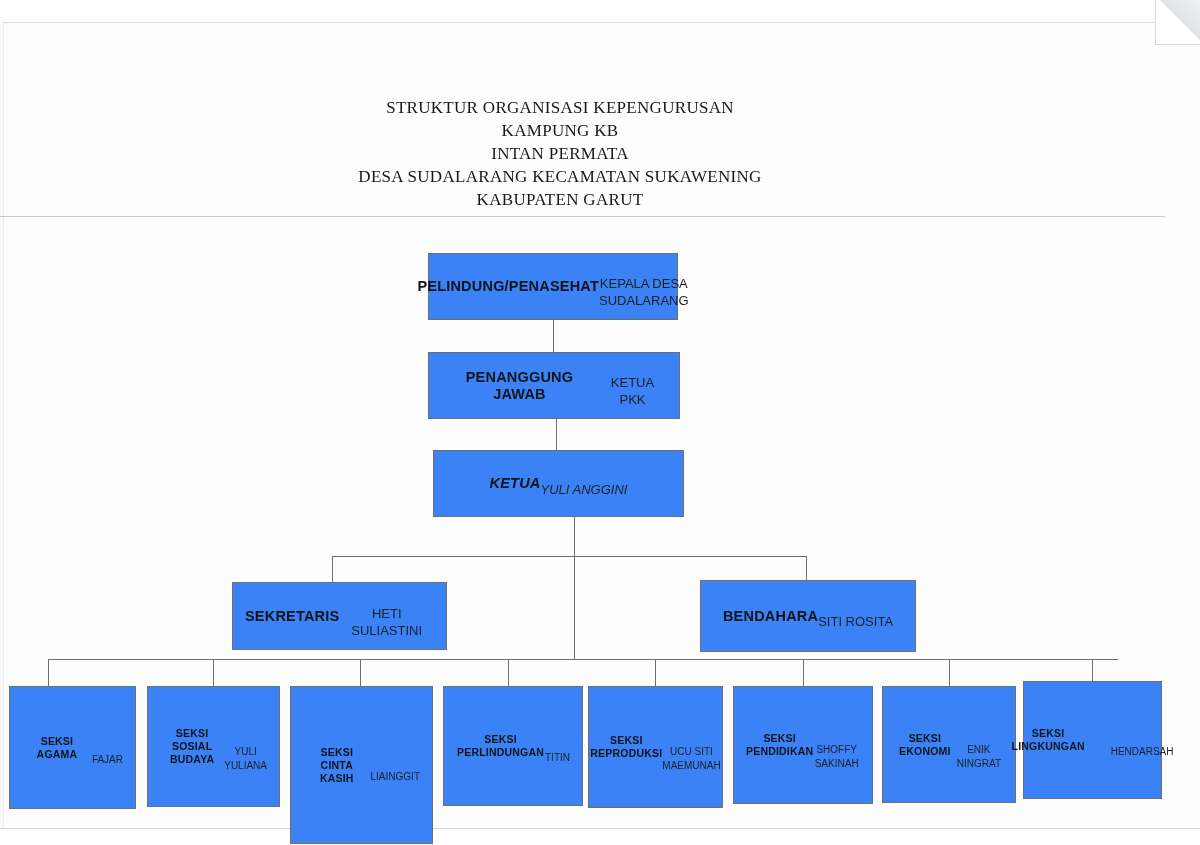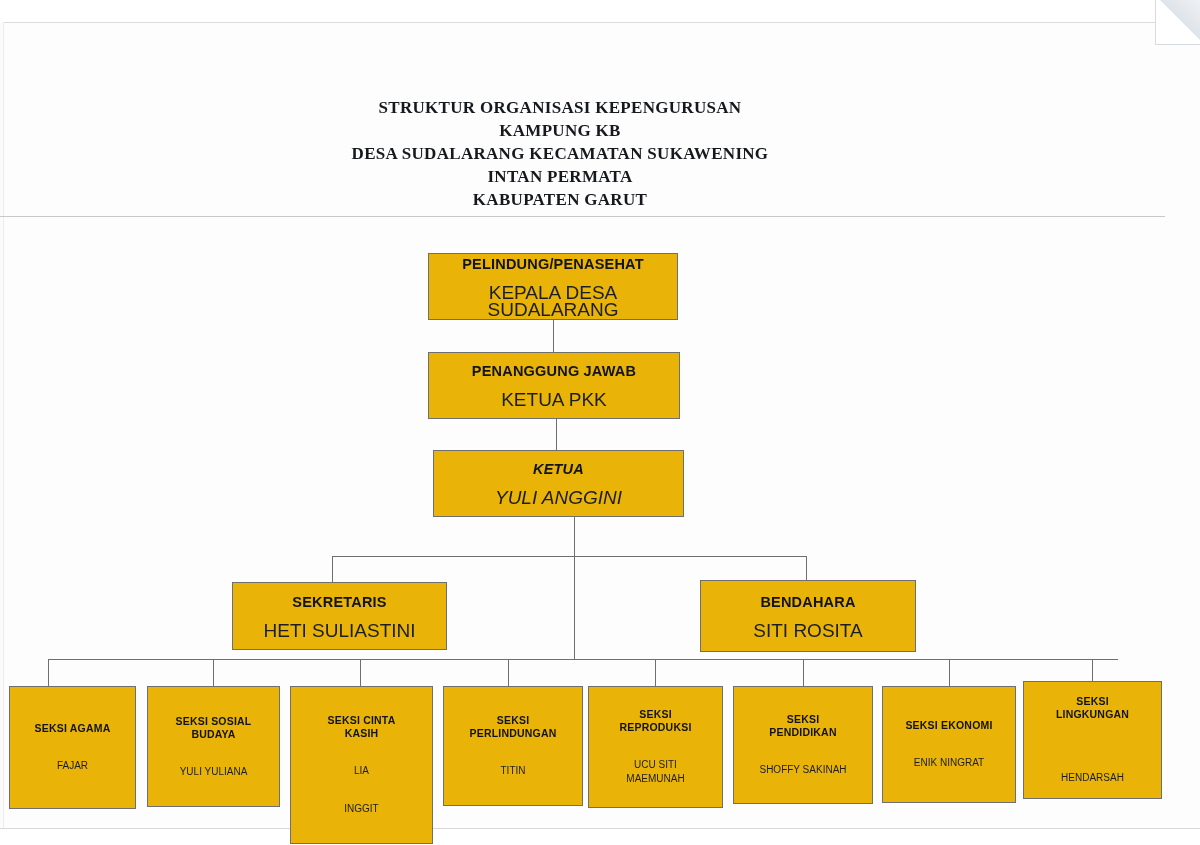--- a/index.html
+++ b/index.html
@@ -50,21 +50,21 @@
   }
 
   
   .title-block {
     position: absolute;
     top: 96px;
     left: 0;
     width: 1120px;
     text-align: center;
     font-family: "Liberation Serif", serif;
-    font-weight: bold;
+    font-weight: normal;
     font-size: 17px;
     letter-spacing: 0.3px;
     color: #15181c;
     line-height: 23px;
   }
   .title-block div { white-space: nowrap; }
 
   .title-rule {
     position: absolute;
     left: 0;
@@ -72,37 +72,36 @@
     width: 1165px;
     height: 1px;
     background: #c9c9c9;
   }
 
   
   .node {
     position: absolute;
     box-sizing: border-box;
     border: 1px solid #6f6f6f;
-    background: #eab308;
+    background: #3b82f6;
     text-align: center;
     display: flex;
-    flex-direction: column;
     align-items: center;
     justify-content: center;
-    padding: 4px 19px;
+    padding: 4px 12px;
   }
   .node .role {
     font-weight: bold;
     font-size: 14.5px;
     line-height: 17px;
     letter-spacing: 0.2px;
     color: #111418;
   }
   .node .person {
-    font-size: 19px;
+    font-size: 13px;
     line-height: 17px;
     color: #1b1f24;
     margin-top: 11px;
   }
   .node.small .role { font-size: 10.5px; line-height: 13px; }
   .node.small .person { font-size: 10px; line-height: 14px; margin-top: 24px; }
 
   
   .line {
     position: absolute;
@@ -117,22 +116,22 @@
 <div id="page">
 
   <div class="sheet-edge-top"></div>
   <div class="sheet-corner"></div>
   <div class="sheet-edge-left"></div>
   <div class="sheet-edge-bottom"></div>
 
   <div class="title-block">
     <div>STRUKTUR ORGANISASI KEPENGURUSAN</div>
     <div>KAMPUNG KB</div>
+    <div>INTAN PERMATA</div>
     <div>DESA SUDALARANG  KECAMATAN SUKAWENING</div>
-    <div>INTAN PERMATA</div>
     <div>KABUPATEN GARUT</div>
   </div>
   <div class="title-rule"></div>
 
   <div class="node" style="left:428px; top:253px; width:250px; height:67px;">
     <div class="role">PELINDUNG/PENASEHAT</div>
     <div class="person">KEPALA DESA SUDALARANG</div>
   </div>
 
   <div class="line vline" style="left:553px; top:320px; height:32px;"></div>

